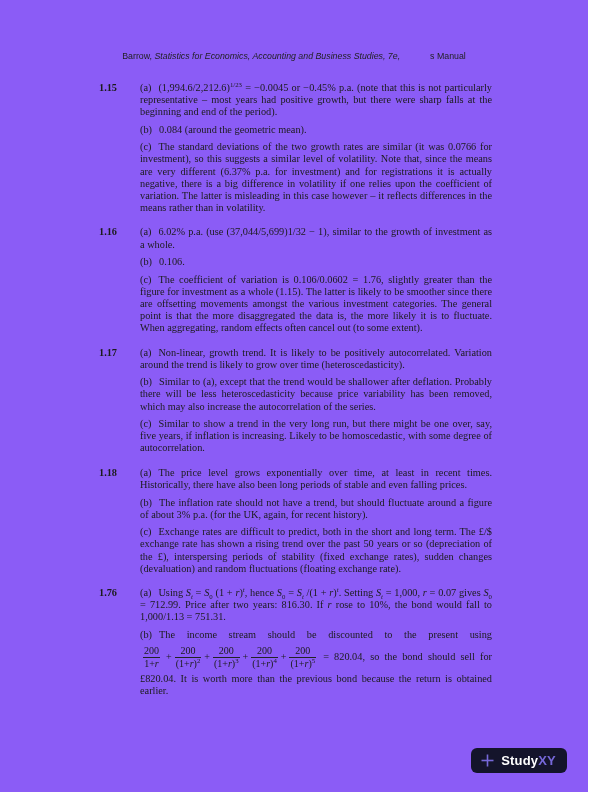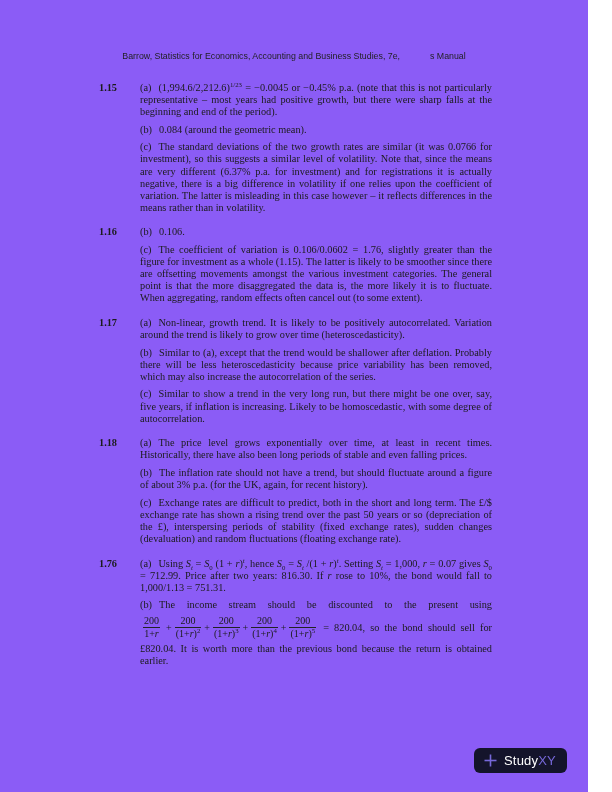--- a/index.html
+++ b/index.html
@@ -7,21 +7,21 @@
     position:relative; width:588px; height:792px; background:#8b5cf6;
     font-family:"Liberation Serif", serif; color:#1b1b1b; overflow:hidden;
   }
   
   .running-header {
     position:absolute; top:51px; left:0; right:0;
     display:flex; justify-content:center; align-items:baseline;
     font-family:"Liberation Sans", sans-serif; font-size:8.8px; color:#1f1f1f;
     white-space:pre;
   }
-  .running-header .book-title { }
+  .running-header .book-title { font-style:italic; }
   .running-header .hgap { display:inline-block; width:30px; }
   
   .content { position:absolute; top:82px; left:99px; width:393px; }
   .problem { display:flex; margin-bottom:7px; }
   .pnum { width:41px; flex:none; font-size:10.3px; line-height:12.1px;font-weight:bold; }
   .parts { width:352px; }
   .part {
     font-size:10.3px; line-height:12.1px; text-align:justify;
     margin:0 0 5.5px 0;
   }
@@ -42,21 +42,21 @@
   .page-number {
     position:absolute; top:738px; left:0; right:0; text-align:center;
     font-family:"Liberation Sans", sans-serif; font-size:9px; color:#2a2a2a;
   }
   .studyxy-badge {
     position:absolute; top:748px; right:21px; height:25px;
     display:flex; align-items:center; gap:6px; padding:0 11px 0 9px;
     border-radius:6px;
   }
   .studyxy-badge .wordmark {
-    font-family:"Liberation Sans", sans-serif; font-weight:normal; font-size:13px;
+    font-family:"Liberation Sans", sans-serif; font-weight:bold; font-size:13px;
     letter-spacing:0.2px;
   }
 </style>
 </head>
 <body>
 
 <div class="page">
 
   <div class="running-header">
     <span>Barrow, </span><span class="book-title">Statistics for Economics, Accounting and Business Studies, 7e,</span><span class="hgap"></span><span>s Manual</span>
@@ -68,20 +68,21 @@
     <div class="parts">
           <div class="part"><span class="plabel">(a)</span><span>(1,994.6/2,212.6)<sup>1/23</sup> = −0.0045 or −0.45% p.a. (note that this is not particularly representative – most years had positive growth, but there were sharp falls at the beginning and end of the period).</span></div>
           <div class="part"><span class="plabel">(b)</span><span>0.084 (around the geometric mean).</span></div>
           <div class="part"><span class="plabel">(c)</span><span>The standard deviations of the two growth rates are similar (it was 0.0766 for investment), so this suggests a similar level of volatility. Note that, since the means are very different (6.37% p.a. for investment) and for registrations it is actually negative, there is a big difference in volatility if one relies upon the coefficient of variation. The latter is misleading in this case however – it reflects differences in the means rather than in volatility.</span></div>
         </div>
   </div>
 
   <div class="problem">
     <div class="pnum">1.16</div>
     <div class="parts">
+          <div class="part"><span class="plabel">(a)</span><span>6.02% p.a. (use (37,044/5,699)1/32 − 1), similar to the growth of investment as a whole.</span></div>
           <div class="part"><span class="plabel">(b)</span><span>0.106.</span></div>
           <div class="part"><span class="plabel">(c)</span><span>The coefficient of variation is 0.106/0.0602 = 1.76, slightly greater than the figure for investment as a whole (1.15). The latter is likely to be smoother since there are offsetting movements amongst the various investment categories. The general point is that the more disaggregated the data is, the more likely it is to fluctuate. When aggregating, random effects often cancel out (to some extent).</span></div>
         </div>
   </div>
 
   <div class="problem">
     <div class="pnum">1.17</div>
     <div class="parts">
           <div class="part"><span class="plabel">(a)</span><span>Non-linear, growth trend. It is likely to be positively autocorrelated. Variation around the trend is likely to grow over time (heteroscedasticity).</span></div>
           <div class="part"><span class="plabel">(b)</span><span>Similar to (a), except that the trend would be shallower after deflation. Probably there will be less heteroscedasticity because price variability has been removed, which may also increase the autocorrelation of the series.</span></div>

